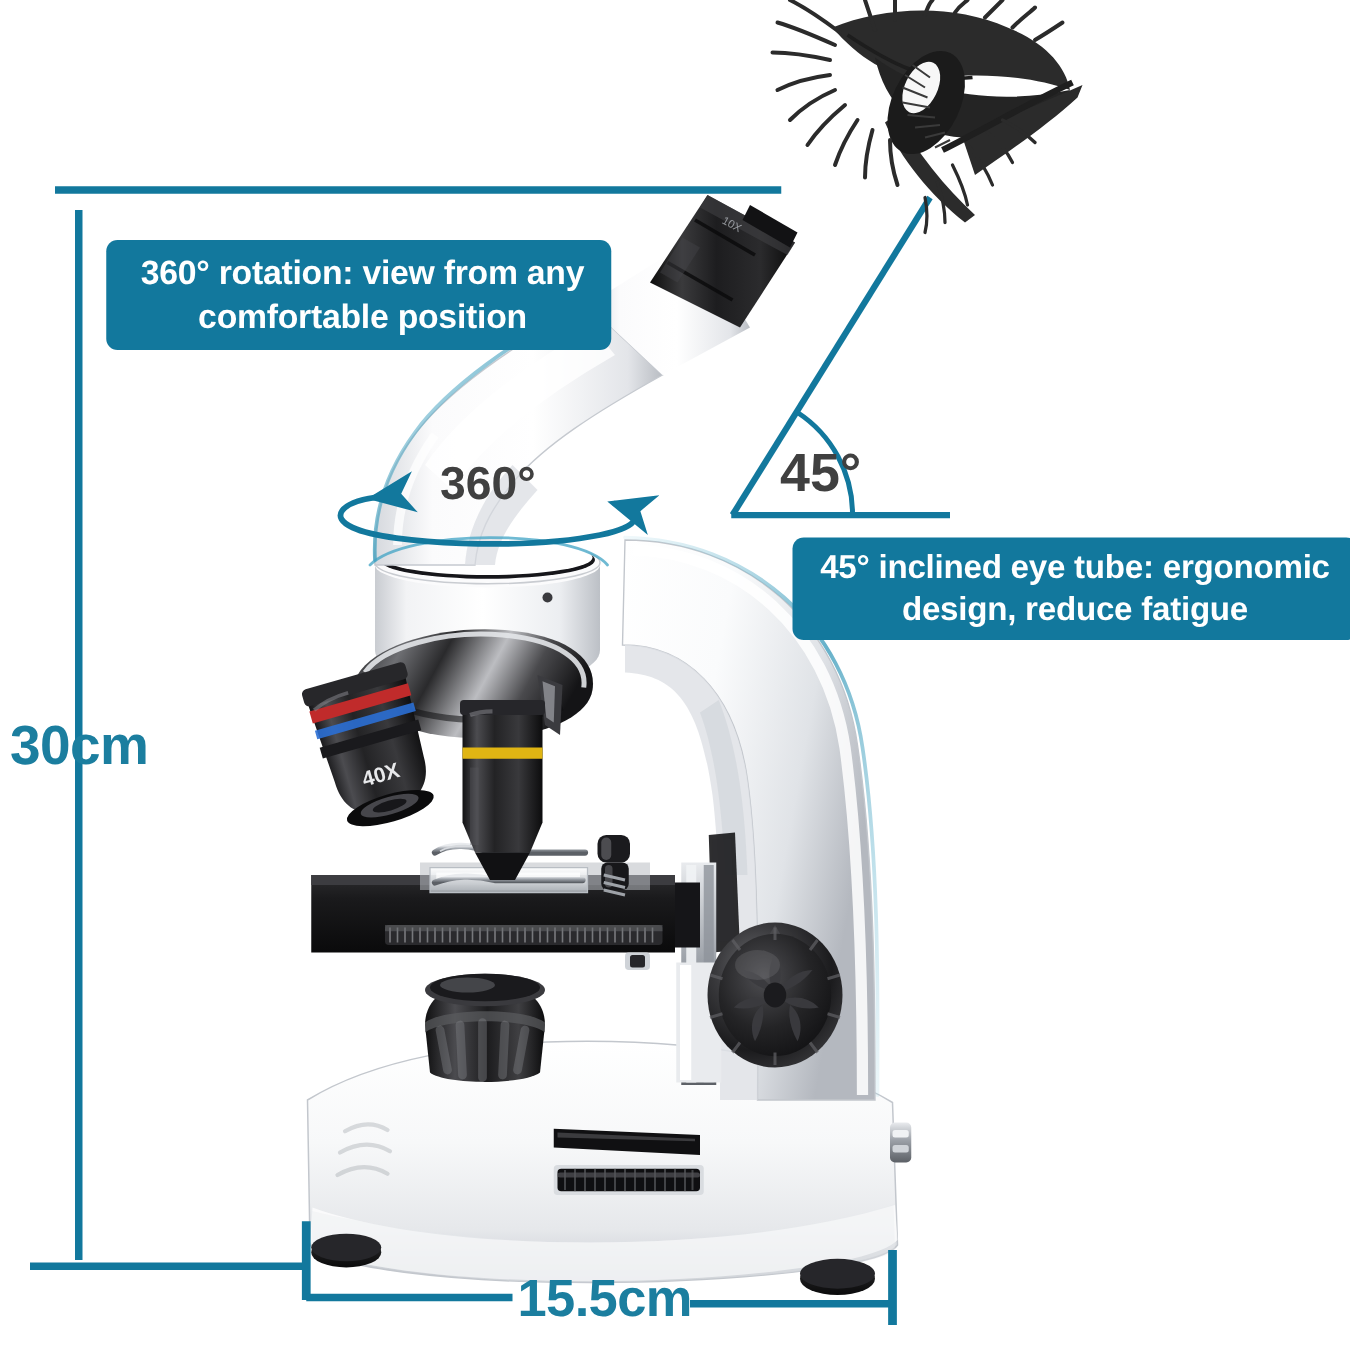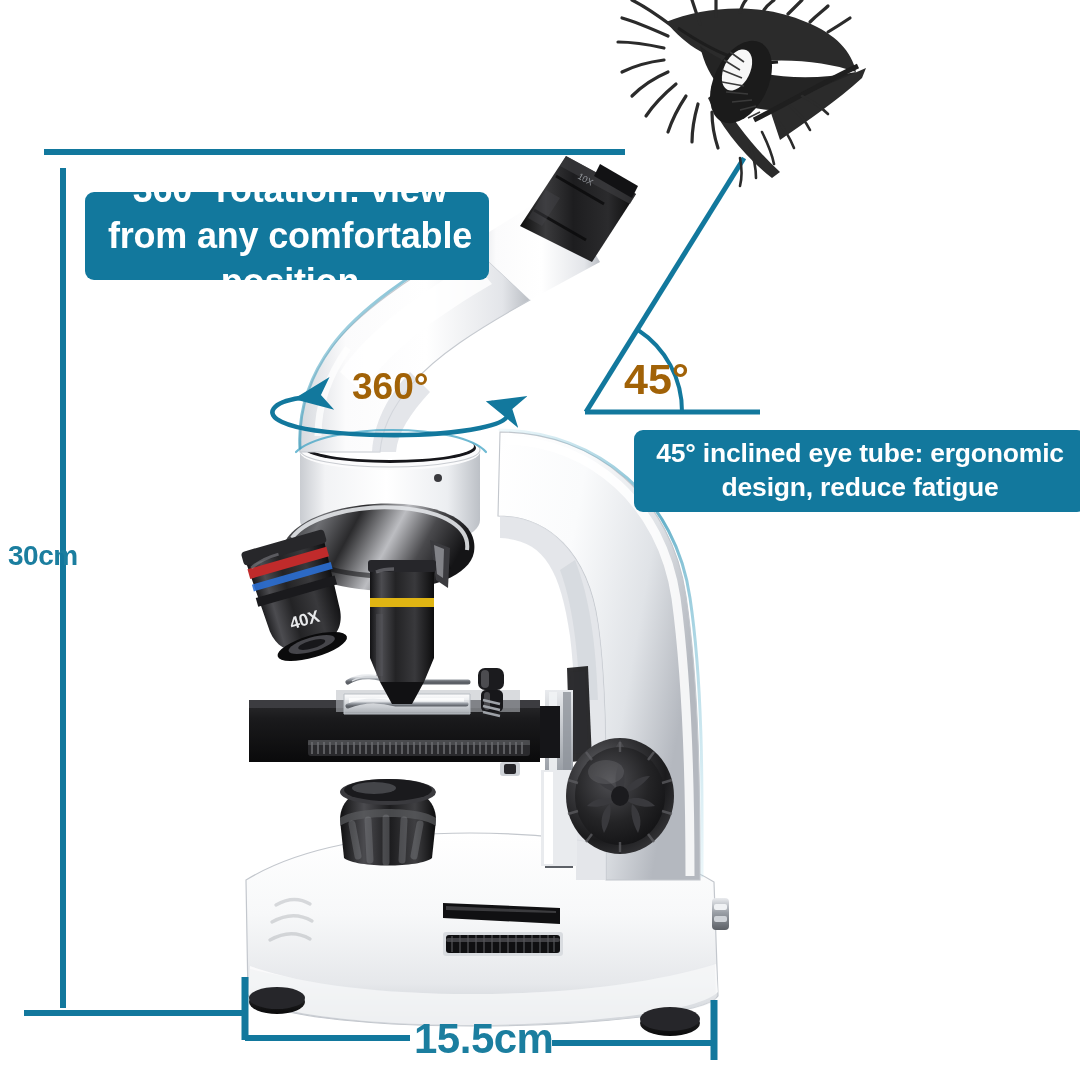--- a/index.html
+++ b/index.html
@@ -38,53 +38,53 @@
     display: flex;
     align-items: center;
     justify-content: center;
     padding: 4px 14px;
   }
   #callout-rotation {
     left: 85px;
     top: 192px;
     width: 404px;
     height: 88px;
-    font-size: 36px;
+    font-size: 27px;
     padding-left: 20px;
   }
   #callout-incline {
     left: 634px;
     top: 430px;
     width: 452px;
     height: 82px;
     font-size: 26.5px;
   }
   
   .measure-label {
     position: absolute;
     color: #1b7e9f;
     font-weight: bold;
     white-space: nowrap;
   }
   #label-height {
     left: 8px;
-    top: 540px;
-    font-size: 28px;
+    top: 572px;
+    font-size: 44px;
     letter-spacing: -0.5px;
   }
   #label-width {
     left: 414px;
     top: 1015px;
     font-size: 42px;
     letter-spacing: -0.5px;
   }
   
   .angle-label {
     position: absolute;
-    color: #a16207;
+    color: #404040;
     font-weight: bold;
     white-space: nowrap;
   }
   #label-360 {
     left: 352px;
     top: 366px;
     font-size: 37px;
   }
   #label-45 {
     left: 624px;

